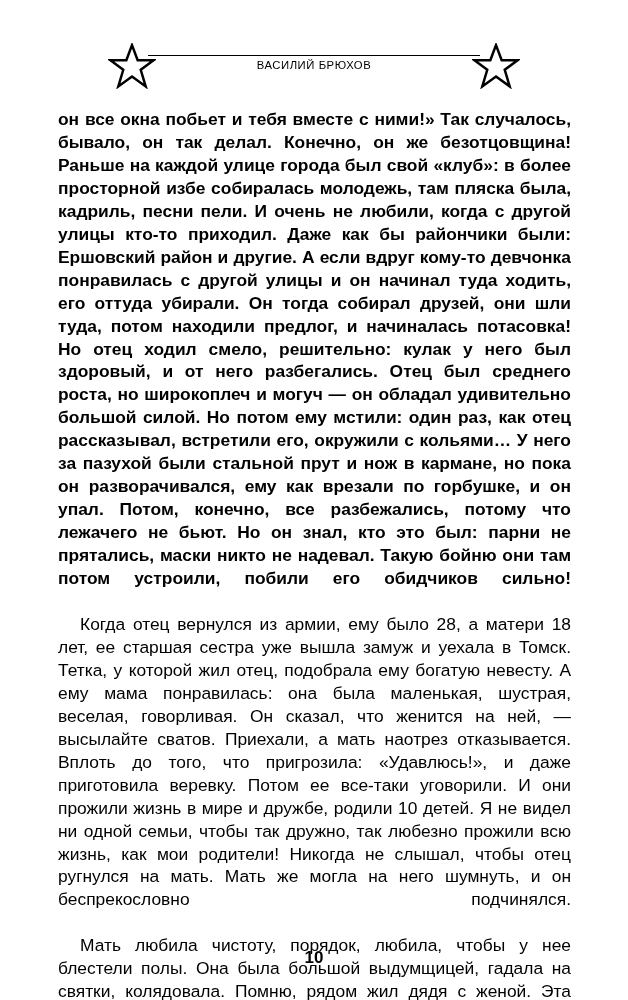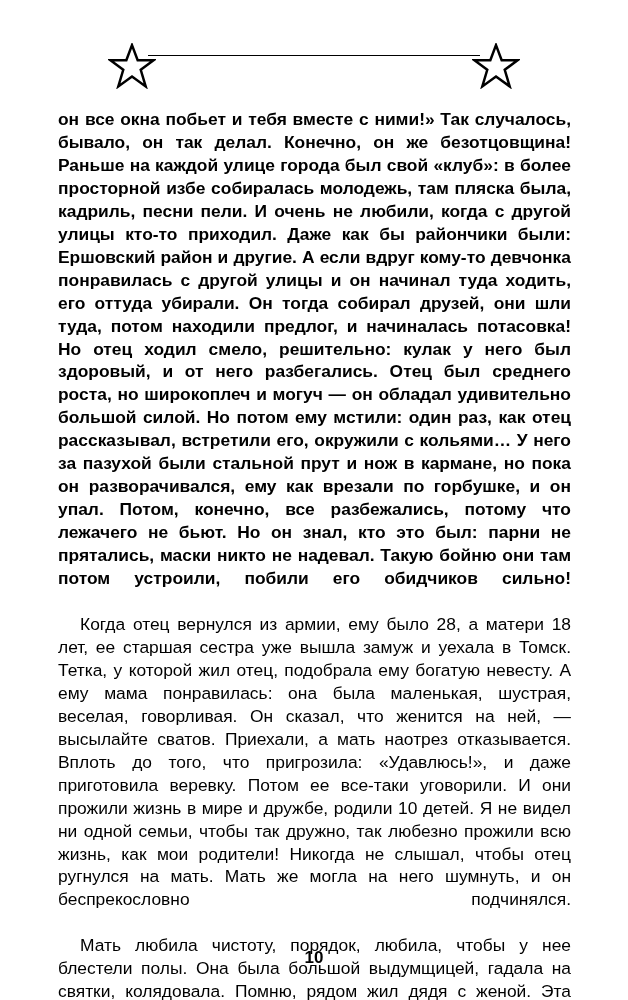--- a/index.html
+++ b/index.html
@@ -114,20 +114,21 @@
   <div class="running-head">
 
     <span class="head-star left">
       <svg viewBox="0 0 100 95" width="48" height="46" aria-hidden="true">
         <polygon points="50,4 61.8,35.5 95,35.5 68.2,55.5 78.5,90 50,69.5 21.5,90 31.8,55.5 5,35.5 38.2,35.5" fill="none" stroke="#000" stroke-width="5.2" stroke-linejoin="miter"></polygon>
       </svg>
     </span>
 
     <div class="head-rule"></div>
 
+    <div class="head-title">ВАСИЛИЙ БРЮХОВ</div>
 
     <span class="head-star right">
       <svg viewBox="0 0 100 95" width="48" height="46" aria-hidden="true">
         <polygon points="50,4 61.8,35.5 95,35.5 68.2,55.5 78.5,90 50,69.5 21.5,90 31.8,55.5 5,35.5 38.2,35.5" fill="none" stroke="#000" stroke-width="5.2" stroke-linejoin="miter"></polygon>
       </svg>
     </span>
 
   </div>
 
   <div class="body-text">

